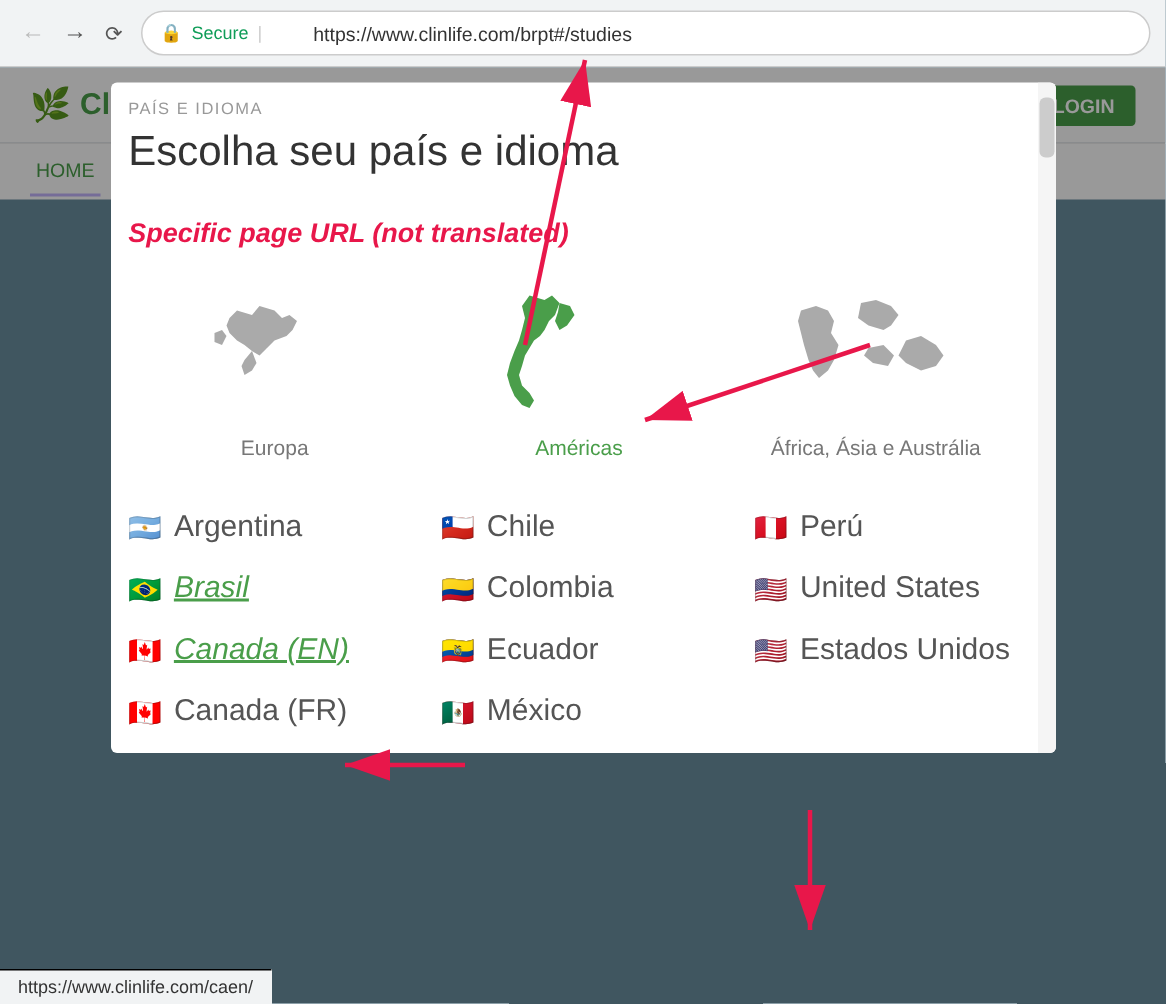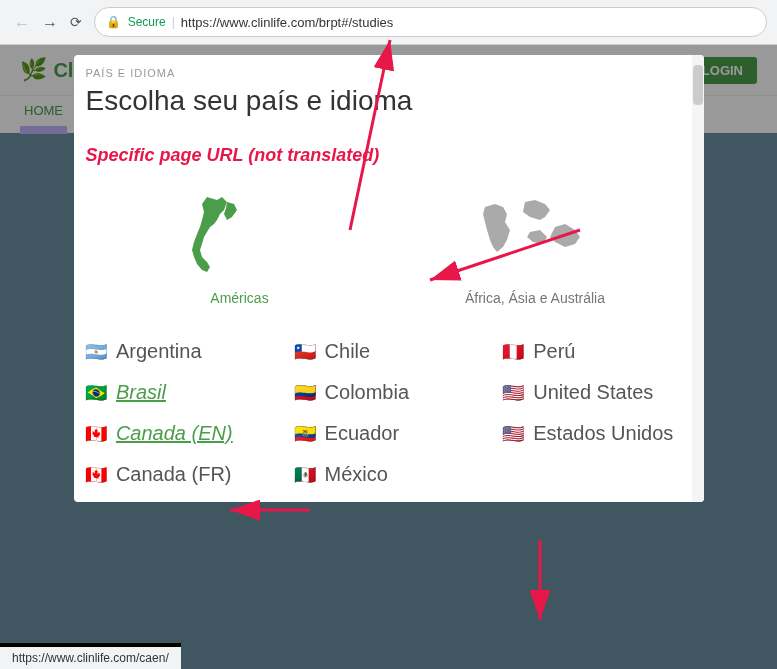--- a/index.html
+++ b/index.html
@@ -64,20 +64,21 @@
       font-size: 12px;
       font-weight: normal;
     }
     .separator {
       color: #ccc;
       font-size: 12px;
     }
     .url-text {
       font-size: 13px;
       color: #333;
+      margin-left: 28px;
     }
 
     
     .website-bg {
       background: #6b8fa0;
       position: relative;
       height: calc(669px - 45px);
     }
 
     
@@ -137,21 +138,21 @@
     }
     .nav-item {
       font-size: 13px;
       color: #555;
       cursor: pointer;
       padding: 8px 4px;
       text-decoration: none;
     }
     .nav-item.active {
       color: #4a9e4a;
-      border-bottom: 8px solid #c4b5fd;
+      border-bottom: 2px solid #c4b5fd;
     }
 
     
     .modal-overlay {
       position: absolute;
       top: 0;
       left: 0;
       right: 0;
       bottom: 0;
       background: rgba(0,0,0,0.4);
@@ -275,21 +276,21 @@
 
     
     .status-bar {
       position: fixed;
       bottom: 0;
       left: 0;
       background: #f1f3f4;
       padding: 4px 12px;
       font-size: 12px;
       color: #333;
-      border-top: 4px solid #000000;
+      border-top: 1px solid #000000;
     }
 
     
     .arrows-container {
       position: absolute;
       top: 0;
       left: 0;
       width: 777px;
       height: 669px;
       pointer-events: none;
@@ -337,20 +338,27 @@
         <div class="scrollbar-thumb"></div>
       </div>
 
       <div class="modal-label">PAÍS E IDIOMA</div>
       <div class="modal-title">Escolha seu país e idioma</div>
 
       <div class="annotation-url">Specific page URL (not translated)</div>
 
       <div class="maps-section">
 
+        <div class="map-item">
+          <svg class="map-svg" viewBox="0 0 120 90">
+            <path d="M30,20 L35,15 L45,18 L50,12 L60,15 L65,20 L70,18 L75,22 L72,28 L68,32 L60,35 L55,40 L50,45 L45,42 L40,38 L35,35 L30,30 L28,25 Z M45,42 L48,50 L45,55 L40,58 L38,52 L40,48 Z" fill="#aaa"></path>
+            <path d="M20,30 L25,28 L28,32 L25,38 L20,36 Z" fill="#aaa"></path>
+          </svg>
+          <span class="map-label">Europa</span>
+        </div>
 
         <div class="map-item">
           <svg class="map-svg" viewBox="0 0 120 90">
             <path d="M35,5 L45,8 L50,5 L55,10 L52,18 L48,22 L45,28 L42,32 L38,35 L35,40 L32,45 L30,52 L28,58 L30,65 L35,70 L38,75 L35,80 L30,78 L25,72 L22,65 L20,58 L22,50 L25,42 L28,35 L30,28 L32,20 L30,12 Z" fill="#4a9e4a"></path>
             <path d="M55,10 L62,12 L65,18 L60,25 L55,28 L52,22 L54,16 Z" fill="#4a9e4a"></path>
           </svg>
           <span class="map-label active">Américas</span>
         </div>
 
         <div class="map-item">

